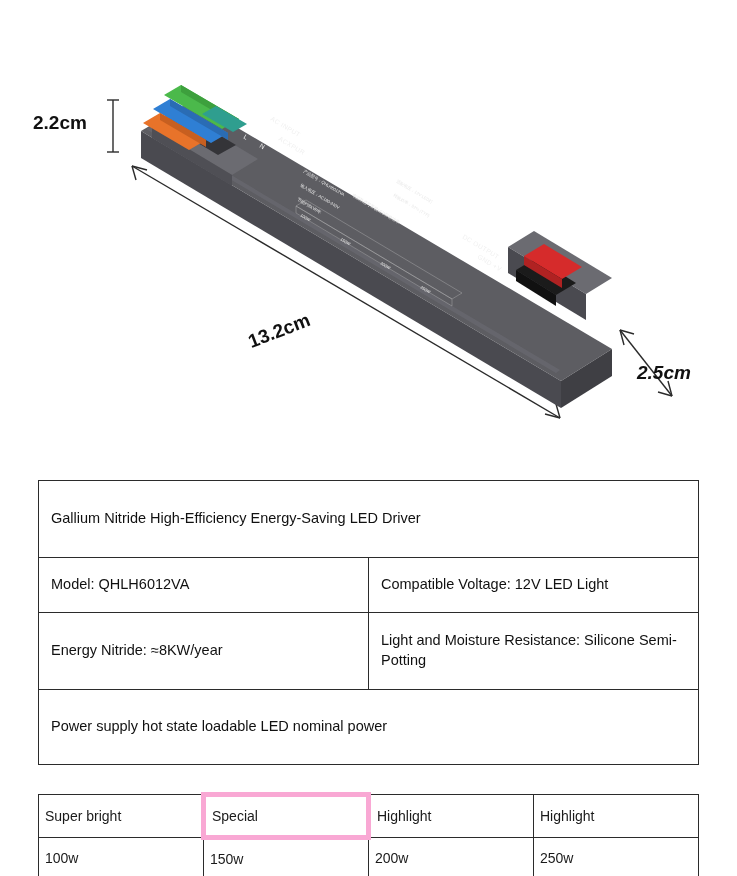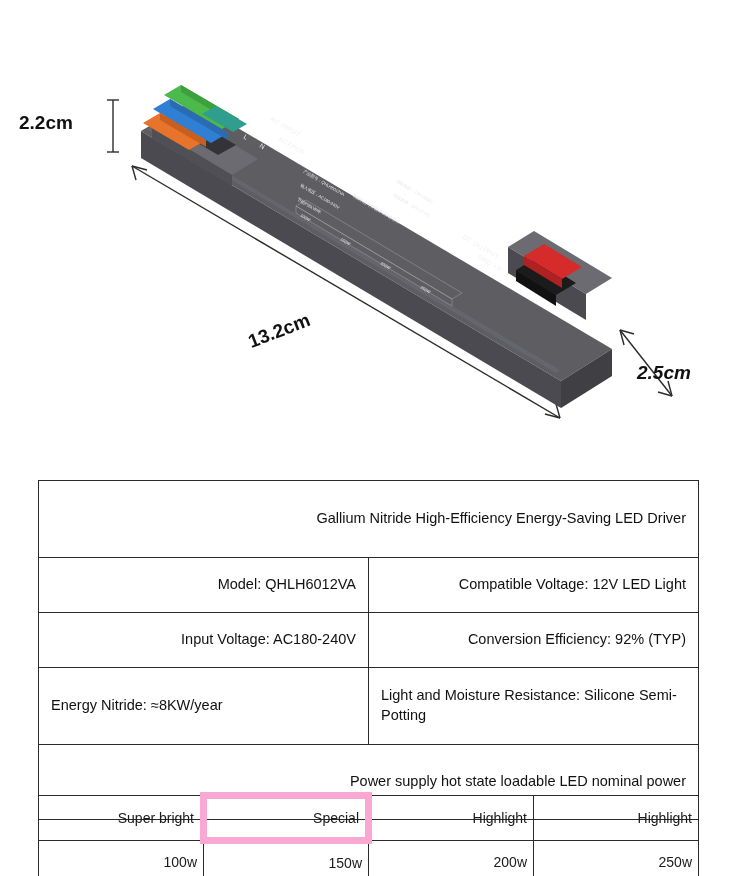--- a/index.html
+++ b/index.html
@@ -30,21 +30,21 @@
     top: 0;
   }
 
   .dim-label {
     position: absolute;
     font-size: 19px;
     font-weight: 600;
     color: #111;
     white-space: nowrap;
   }
-  #dim-height-label { left: 19px; top: 112px; }
+  #dim-height-label { left: 33px; top: 112px; }
   #dim-length-label { left: 247px; top: 320px; transform: rotate(-21deg); }
   #dim-depth-label  { left: 637px; top: 362px; font-style: italic; }
 
   
   #spec-table {
     position: absolute;
     left: 38px;
     top: 480px;
     width: 660px;
     border-collapse: collapse;
@@ -52,29 +52,28 @@
   }
   #spec-table td {
     border: 1px solid #2b2b2b;
     font-size: 14.5px;
     color: #111;
     padding: 10px 12px;
     vertical-align: middle;
     line-height: 1.35;
   }
   td.center {
-    text-align: right;
+    text-align: left;
   }
   td.title-cell {
     height: 56px;
     font-size: 15px;
   }
   td.spec-cell {
     height: 34px;
-    text-align: right;
   }
   td.tall-cell {
     height: 56px;
   }
   td.section-cell {
     height: 54px;
     font-size: 15px;
   }
   td.pw-head {
     height: 26px;
@@ -211,44 +210,40 @@
   </colgroup>
   <tbody>
     <tr>
       <td class="center title-cell" colspan="2">Gallium Nitride High-Efficiency Energy-Saving LED Driver</td>
     </tr>
     <tr>
       <td class="spec-cell">Model: QHLH6012VA</td>
       <td class="spec-cell">Compatible Voltage: 12V LED Light</td>
     </tr>
     <tr>
-      <td class="spec-cell">Input Voltage: AC180-240V</td>
-      <td class="spec-cell">Conversion Efficiency: 92% (TYP)</td>
-    </tr>
-    <tr>
       <td class="tall-cell">Energy Nitride: ≈8KW/year</td>
       <td class="tall-cell">Light and Moisture Resistance: Silicone Semi-Potting</td>
     </tr>
     <tr>
       <td class="center section-cell" colspan="2">Power supply hot state loadable LED nominal power</td>
     </tr>
   </tbody>
 </table>
 
 <table id="power-table" style="position:absolute; left:38px; top:792px; width:660px; border-collapse:collapse; table-layout:fixed;">
   <colgroup>
     <col style="width:165px">
       <col style="width:165px">
       <col style="width:165px">
       <col style="width:165px">
   </colgroup>
   <tbody>
     <tr>
       <td class="center pw-head" style="border:1px solid #2b2b2b;padding:6px;font-size:14px;margin-top:31px;">Super bright</td>
-      <td class="center pw-head" style="border:7px solid #f9a8d4;padding:6px;font-size:14px;">Special</td>
+      <td class="center pw-head" style="border:5px solid #f9a8d4;padding:6px;font-size:14px;">Special</td>
       <td class="center pw-head" style="border:1px solid #2b2b2b;padding:6px;font-size:14px;">Highlight</td>
       <td class="center pw-head" style="border:1px solid #2b2b2b;padding:6px;font-size:14px;">Highlight</td>
     </tr>
     <tr>
       <td class="center pw-val" style="border:1px solid #2b2b2b;padding:6px;font-size:14px;">100w</td>
       <td class="center pw-val" style="border:1px solid #2b2b2b;padding:6px;font-size:14px;">150w</td>
       <td class="center pw-val" style="border:1px solid #2b2b2b;padding:6px;font-size:14px;">200w</td>
       <td class="center pw-val" style="border:1px solid #2b2b2b;padding:6px;font-size:14px;">250w</td>
     </tr>
   </tbody>

